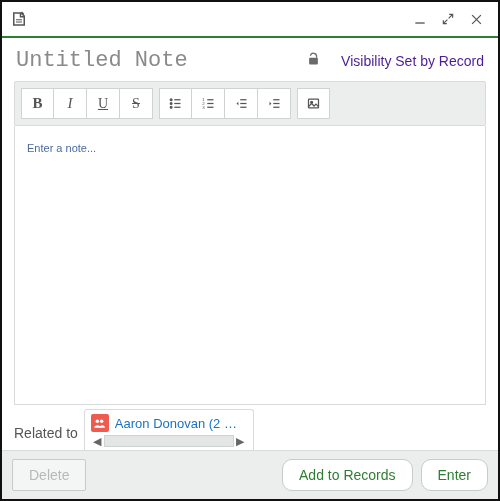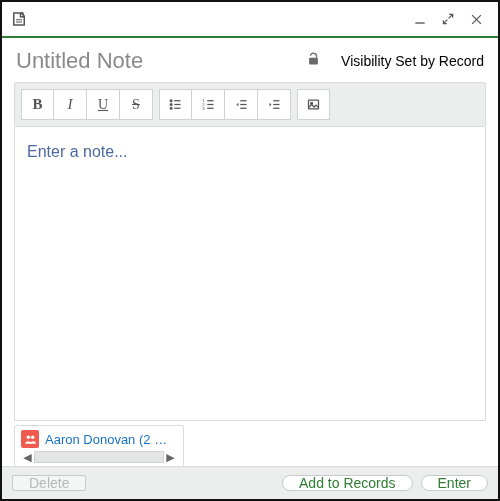--- a/index.html
+++ b/index.html
@@ -26,26 +26,26 @@
     color:#555; font-size:14px;
     cursor:pointer;
   }
   .green-sep { height:2px; background:#2e7d32; }
   
   .header-row {
     padding:10px 14px 8px 14px;
     display:flex; align-items:center;
   }
   .note-title {
-    font-size:22px; color:#8a8a8a; font-weight:400;
+    font-size:22px; color:#8a8a8a; font-weight:400;font-family:Liberation Mono, monospace;
   }
   .header-spacer { flex:1; }
   .visibility {
     display:flex; align-items:center; gap:20px;
-    color:#000000; font-size:14px;
+    color:#4c1d95; font-size:14px;
   }
   .visibility svg { width:15px; height:15px; color:#6a6a6a; }
   
   .toolbar-wrap {
     padding:0 12px;
   }
   .toolbar {
     background:#eceeee;
     border:1px solid #d9dbdb;
     border-radius:2px;
@@ -66,21 +66,21 @@
   .bold-face { font-weight:700; font-family:Georgia, 'Times New Roman', serif; font-size:15px;}
   .italic-face { font-style:italic; font-family:Georgia, 'Times New Roman', serif; font-size:15px;}
   
   .editor-wrap { padding:0 12px; flex:1; display:flex; }
   .editor {
     flex:1;
     border:1px solid #d9dbdb; border-top:none;
     background:#fff;
     padding:16px 12px;
     color:#4b6aa0;
-    font-size:16px;
+    font-size:11px;
     overflow:hidden;
   }
   
   .related-row {
     padding:4px 12px 0 12px;
     display:flex; align-items:center; gap:6px;
     font-size:14px; color:#555;
   }
   .related-label { padding-top:6px; }
   .chip-box {
@@ -110,21 +110,21 @@
     flex:1; height:12px; background:#e4e6e6; border:1px solid #d0d3d3;
   }
   
   .footer {
     background:#eceeee;
     border-top:1px solid #d9dbdb;
     padding:8px 10px;
     display:flex; align-items:center; gap:8px;
   }
   .fbtn {
-    height:16px; padding:0 16px;
+    height:32px; padding:0 16px;
     border:1px solid #c8cbcb;
     background:#fff;
     color:#333; font-size:14px;
     display:flex; align-items:center; justify-content:center;
     border-radius:2px; cursor:pointer;
   }
   .fbtn.disabled { color:#b7b9b9; background:#f4f5f5; cursor:default;}
   .fbtn.green { color:#2e7d32;border-radius:10px; }
   .footer-spacer { flex:1; }
 </style>
@@ -239,20 +239,21 @@
   </div>
 </div>
 
 <div class="editor-wrap">
   <div class="editor">
     <span>Enter a note...</span>
   </div>
 </div>
 
 <div class="related-row">
+  <div class="related-label">Related to</div>
   <div class="chip-box">
     <div class="chip-line">
       <span class="contact-icon">
         <svg viewBox="0 0 24 24">
             <circle cx="8" cy="8" r="3.2"></circle>
             <circle cx="16" cy="8" r="3.2"></circle>
             <path d="M2 20c0-3 3-5 6-5s6 2 6 5"></path>
             <path d="M12 20c0-3 2-5 5-5s5 2 5 5"></path>
           </svg>
       </span>

